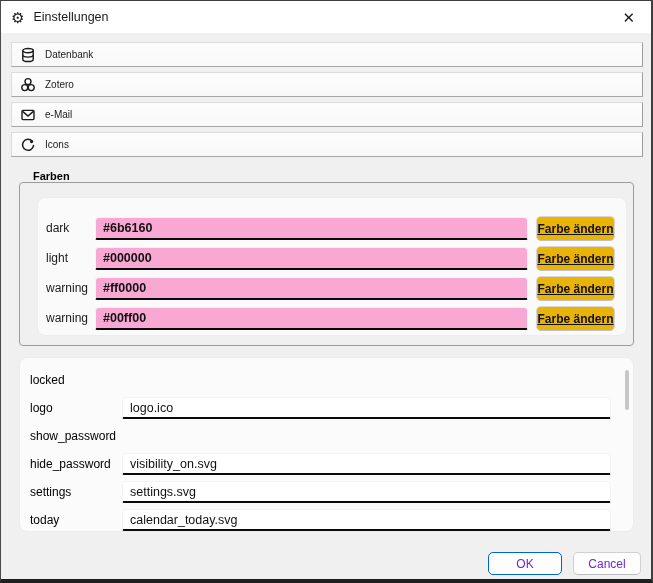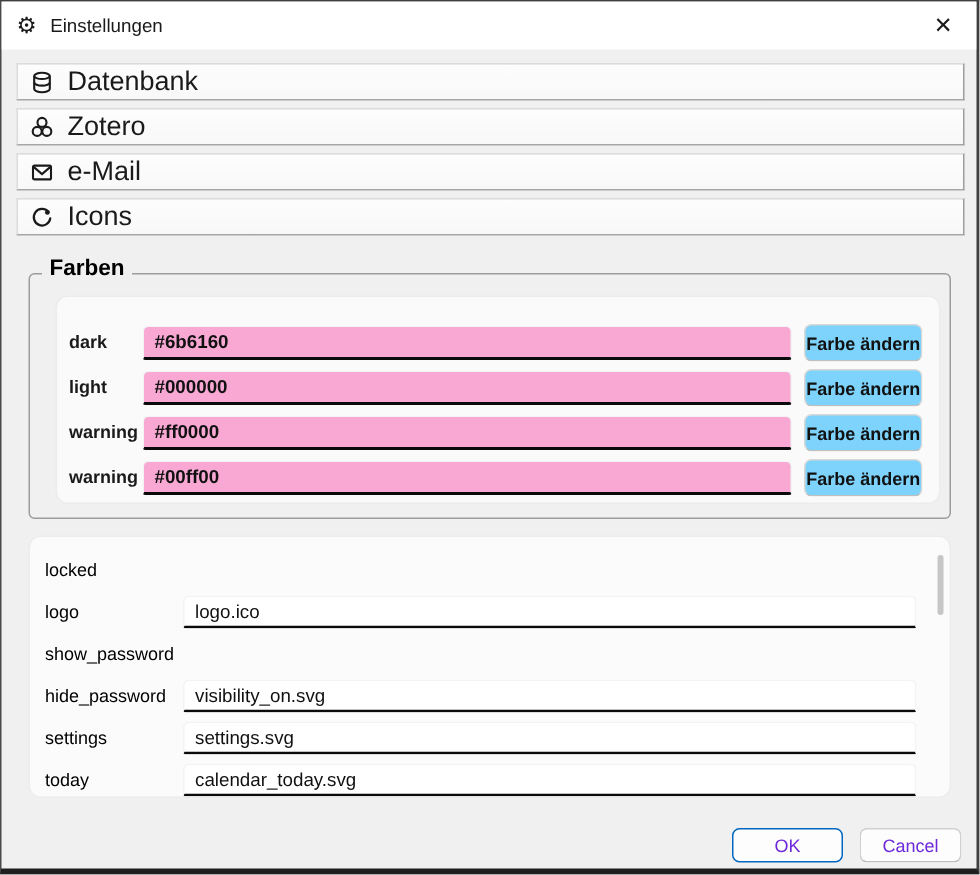--- a/index.html
+++ b/index.html
@@ -31,65 +31,65 @@
 
   
   .acc-header {
     position: absolute; left: 10px; width: 632px; height: 25px;
     background: linear-gradient(#fdfdfd, #f8f8f8);
     border: 1px solid #dcdcdc;
     border-right-color: #9d9d9d;
     border-bottom-color: #a6a6a6;
     display: flex; align-items: center; gap: 9px;
     padding-left: 8px;
-    font-size: 18px;
+    font-size: 10px;
   }
   .acc-header svg { flex: 0 0 auto; display:block; }
 
   
   .groupbox {
     position: absolute; left: 18px; top: 181px; width: 615px; height: 164px;
     border: 1px solid #9c9c9c; border-radius: 4px;
   }
   .groupbox .legend {
     position: absolute; top: -13px; left: 8px;
     background: #f0f0f0; padding: 0 5px;
-    font-size: 15px; font-weight: 700; color: #000;
+    font-size: 11px; font-weight: 700; color: #000;
   }
   .fcard {
     position: absolute; left: 17px; top: 14px; width: 590px; height: 139px;
     background: #fafafa; border: 1px solid #ececec; border-radius: 8px;
   }
   .frow { position: absolute; left: 0; right: 0; height: 25px; }
   .frow:nth-of-type(1) { top: 18px; }
   .frow:nth-of-type(2) { top: 48px; }
   .frow:nth-of-type(3) { top: 78px; }
   .frow:nth-of-type(4) { top: 108px; }
   .flabel {
     position: absolute; left: 8px; top: 0; line-height: 25px;
-    font-size: 12px; font-weight: 700; white-space: nowrap;
+    font-size: 12px; font-weight: 400; white-space: nowrap;
   }
   .finput {
     position: absolute; left: 57px; top: 1px; width: 433px; height: 23px;
     background: #f9a8d4;
     border: 1px solid #f3f3f3;
     border-bottom: 2px solid #0a0a0a;
     border-radius: 4px 4px 2px 2px;
     padding: 0 7px;
     font-family: "Liberation Sans", sans-serif;
     font-size: 12.5px; font-weight: 700; color: #111;
     outline: none;
   }
   .fbtn {
     position: absolute; left: 498px; top: 0; width: 79px; height: 25px;
-    background: #7dd3fc;
+    background: #eab308;
     border: 1px solid #d7d7d7; border-bottom-color: #c0c0c0;
     border-radius: 5px;
     font-family: "Liberation Sans", sans-serif;
-    font-size: 12px; font-weight: 700; color: #111;
+    font-size: 12px; font-weight: 700; color: #111; text-decoration: underline;
   }
 
   
   .icard {
     position: absolute; left: 18px; top: 356px; width: 615px; height: 175px;
     background: #fbfbfb; border: 1px solid #ececec; border-radius: 8px;
     overflow: hidden;
   }
   .irow { position: absolute; left: 0; right: 0; height: 24px; }
   .irow:nth-of-type(1) { top: 10px; }

